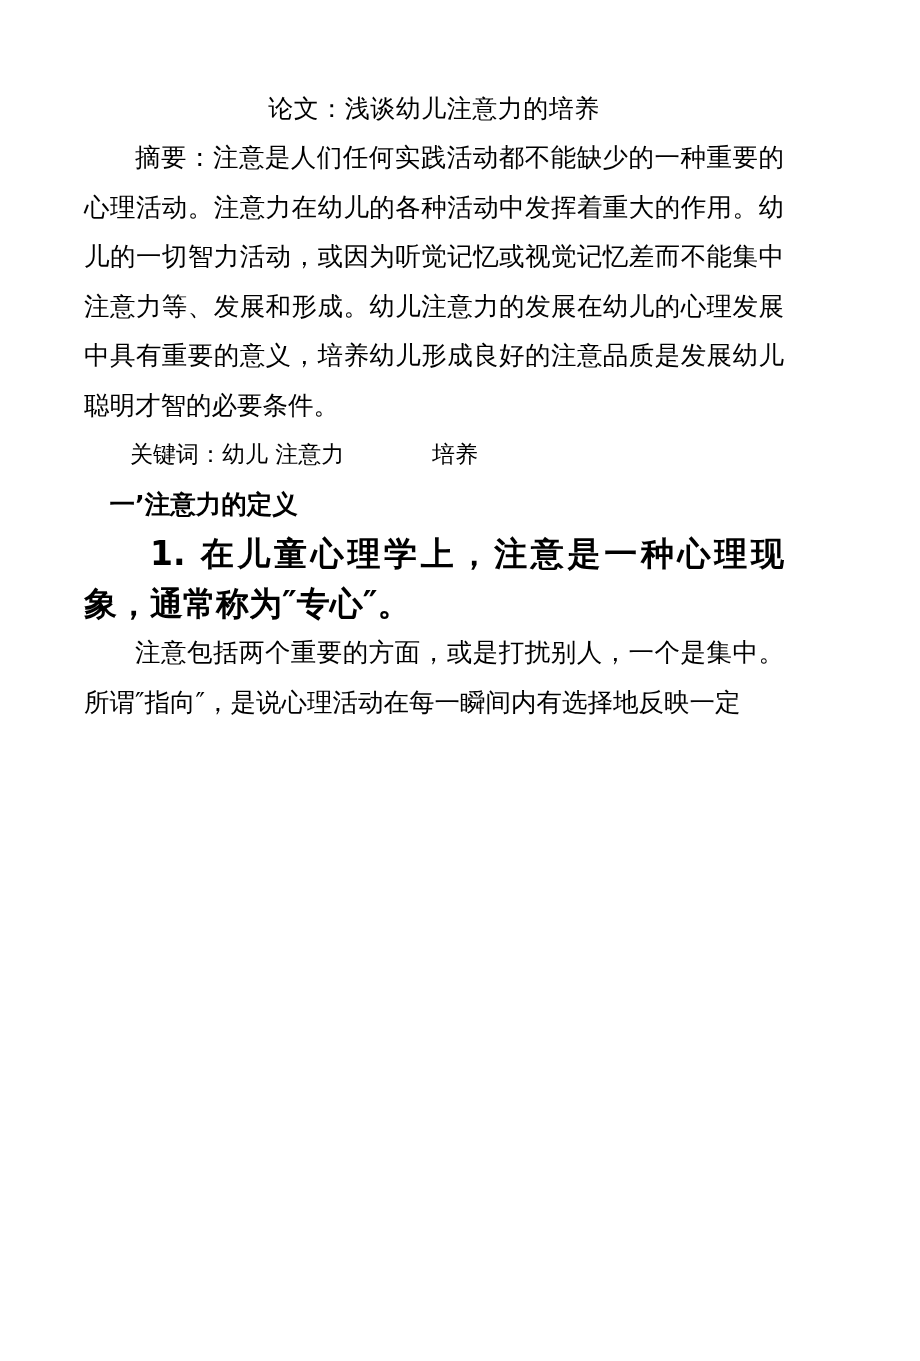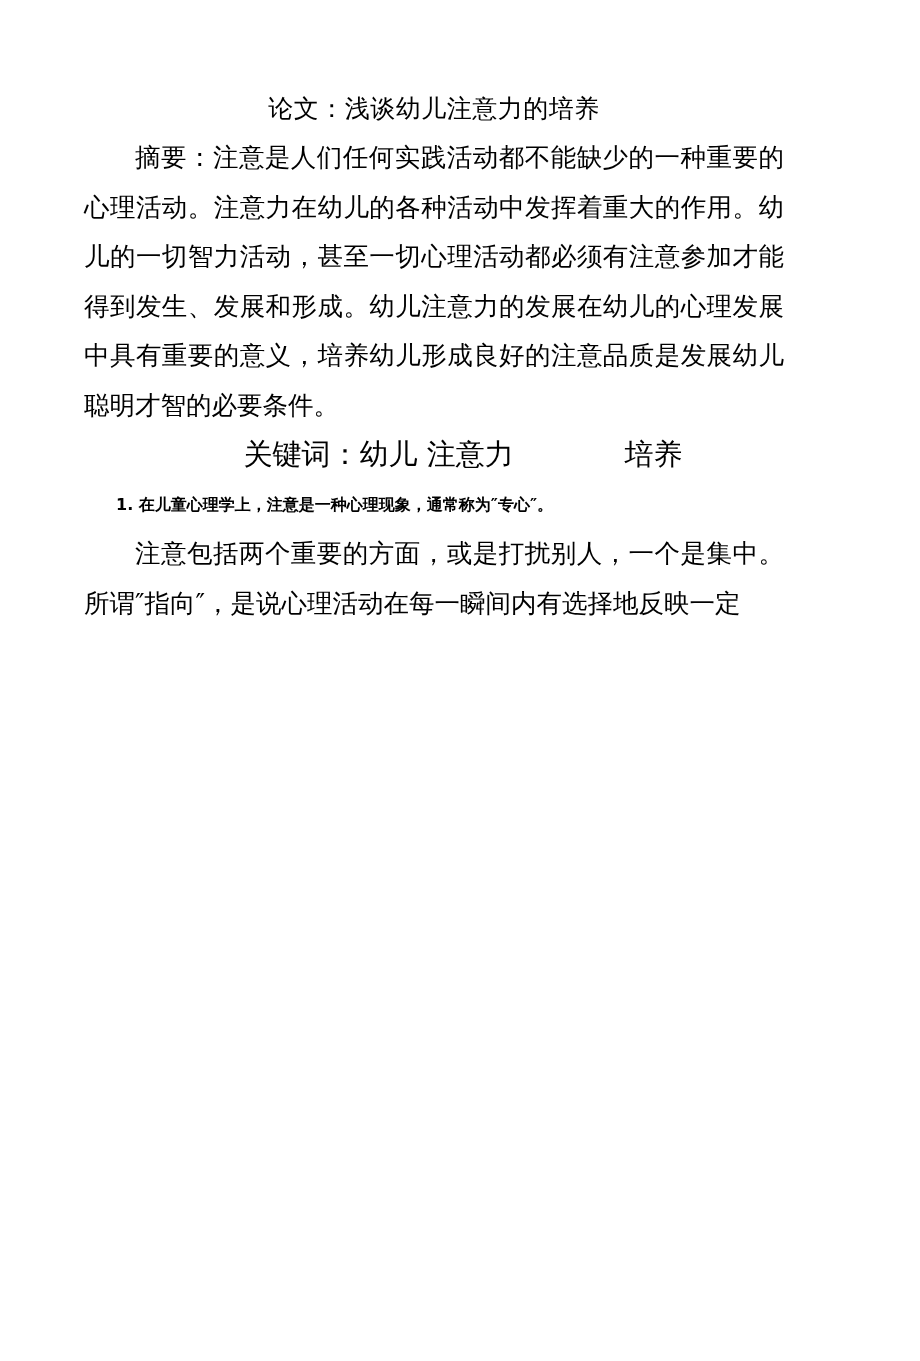--- a/index.html
+++ b/index.html
@@ -44,61 +44,61 @@
     text-align: justify;
     text-align-last: left;
     text-justify: inter-ideograph;
     letter-spacing: 0px;
     word-break: break-all;
   }
   .para.indent {
     text-indent: 2em;
   }
   .keywords {
-    font-size: 29px;
+    font-size: 23px;
     line-height: 49.5px;
     margin: 0;
     text-indent: 2em;
     white-space: pre;
-    text-align: center;
   }
   .heading {
     font-size: 25.5px;
     line-height: 49.5px;
     margin: 0;
     font-weight: bold;
     text-indent: 1em;
     white-space: pre;
     font-family: "DejaVu Sans", "Liberation Sans", sans-serif;
   }
   .para-bold {
-    font-size: 16px;
+    font-size: 33px;
     line-height: 49.5px;
     margin: 0;
     font-weight: bold;
     text-indent: 2em;
     text-align: justify;
     text-align-last: left;
     text-justify: inter-ideograph;
     word-break: break-all;
     font-family: "DejaVu Sans", "Liberation Sans", sans-serif;
   }
 </style>
 </head>
 <body>
 
 <div class="page">
   <div class="content">
 
     <h1 class="doc-title" id="title-el">论文：浅谈幼儿注意力的培养</h1>
 
-    <p class="para indent">摘要：注意是人们任何实践活动都不能缺少的一种重要的心理活动。注意力在幼儿的各种活动中发挥着重大的作用。幼儿的一切智力活动，甚至一切心理活动都必须有注意参加才能得到发生、发展和形成。幼儿注意力的发展在幼儿的心理发展中具有重要的意义，培养幼儿形成良好的注意品质是发展幼儿聪明才智的必要条件。</p>
+    <p class="para indent">摘要：注意是人们任何实践活动都不能缺少的一种重要的心理活动。注意力在幼儿的各种活动中发挥着重大的作用。幼儿的一切智力活动，或因为听觉记忆或视觉记忆差而不能集中注意力等、发展和形成。幼儿注意力的发展在幼儿的心理发展中具有重要的意义，培养幼儿形成良好的注意品质是发展幼儿聪明才智的必要条件。</p>
 
     <p class="keywords">关键词：幼儿 注意力            培养</p>
 
 
+    <p class="heading">一’注意力的定义</p>
 
     <p class="para-bold">1. 在儿童心理学上，注意是一种心理现象，通常称为″专心″。</p>
 
     <p class="para indent">注意包括两个重要的方面，或是打扰别人，一个是集中。所谓″指向″，是说心理活动在每一瞬间内有选择地反映一定</p>
 
   </div>
 </div>
 
 </body></html>

